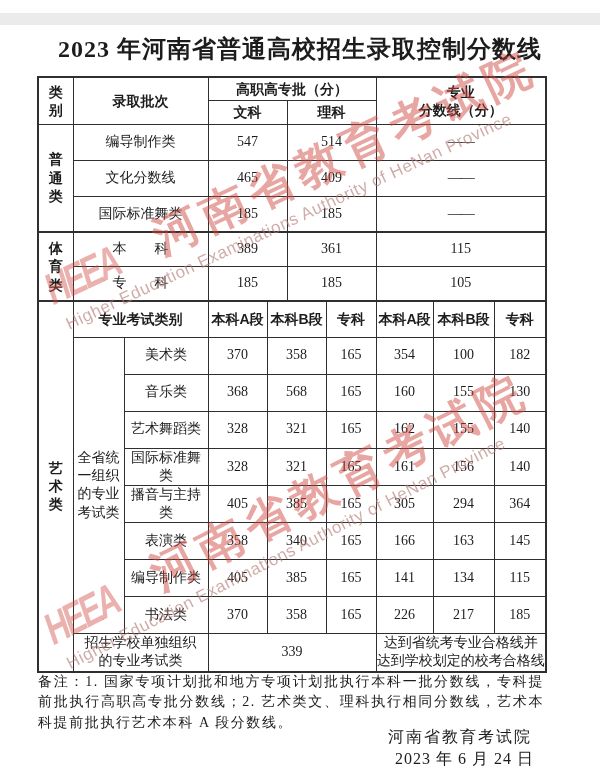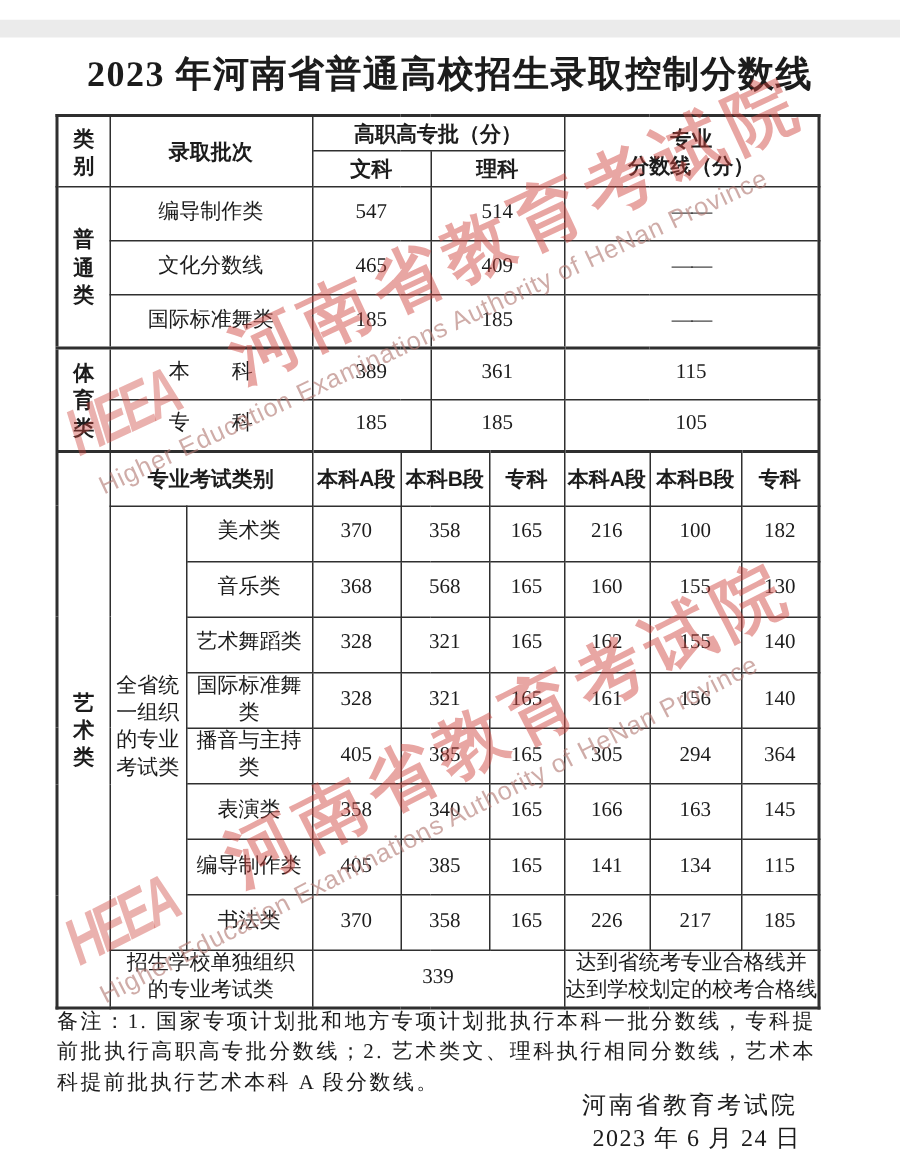--- a/index.html
+++ b/index.html
@@ -122,21 +122,21 @@
     </tr>
     <tr class="ra">
       <td class="small" rowspan="8">全省统
 一组织
 的专业
 考试类</td>
       <td class="small">美术类</td>
       <td>370</td>
       <td colspan="2">358</td>
       <td>165</td>
-      <td>216</td>
+      <td>354</td>
       <td>100</td>
       <td>182</td>
     </tr>
     <tr class="ra">
       <td class="small">音乐类</td>
       <td>368</td>
       <td colspan="2">568</td>
       <td>165</td>
       <td>160</td>
       <td>155</td>

